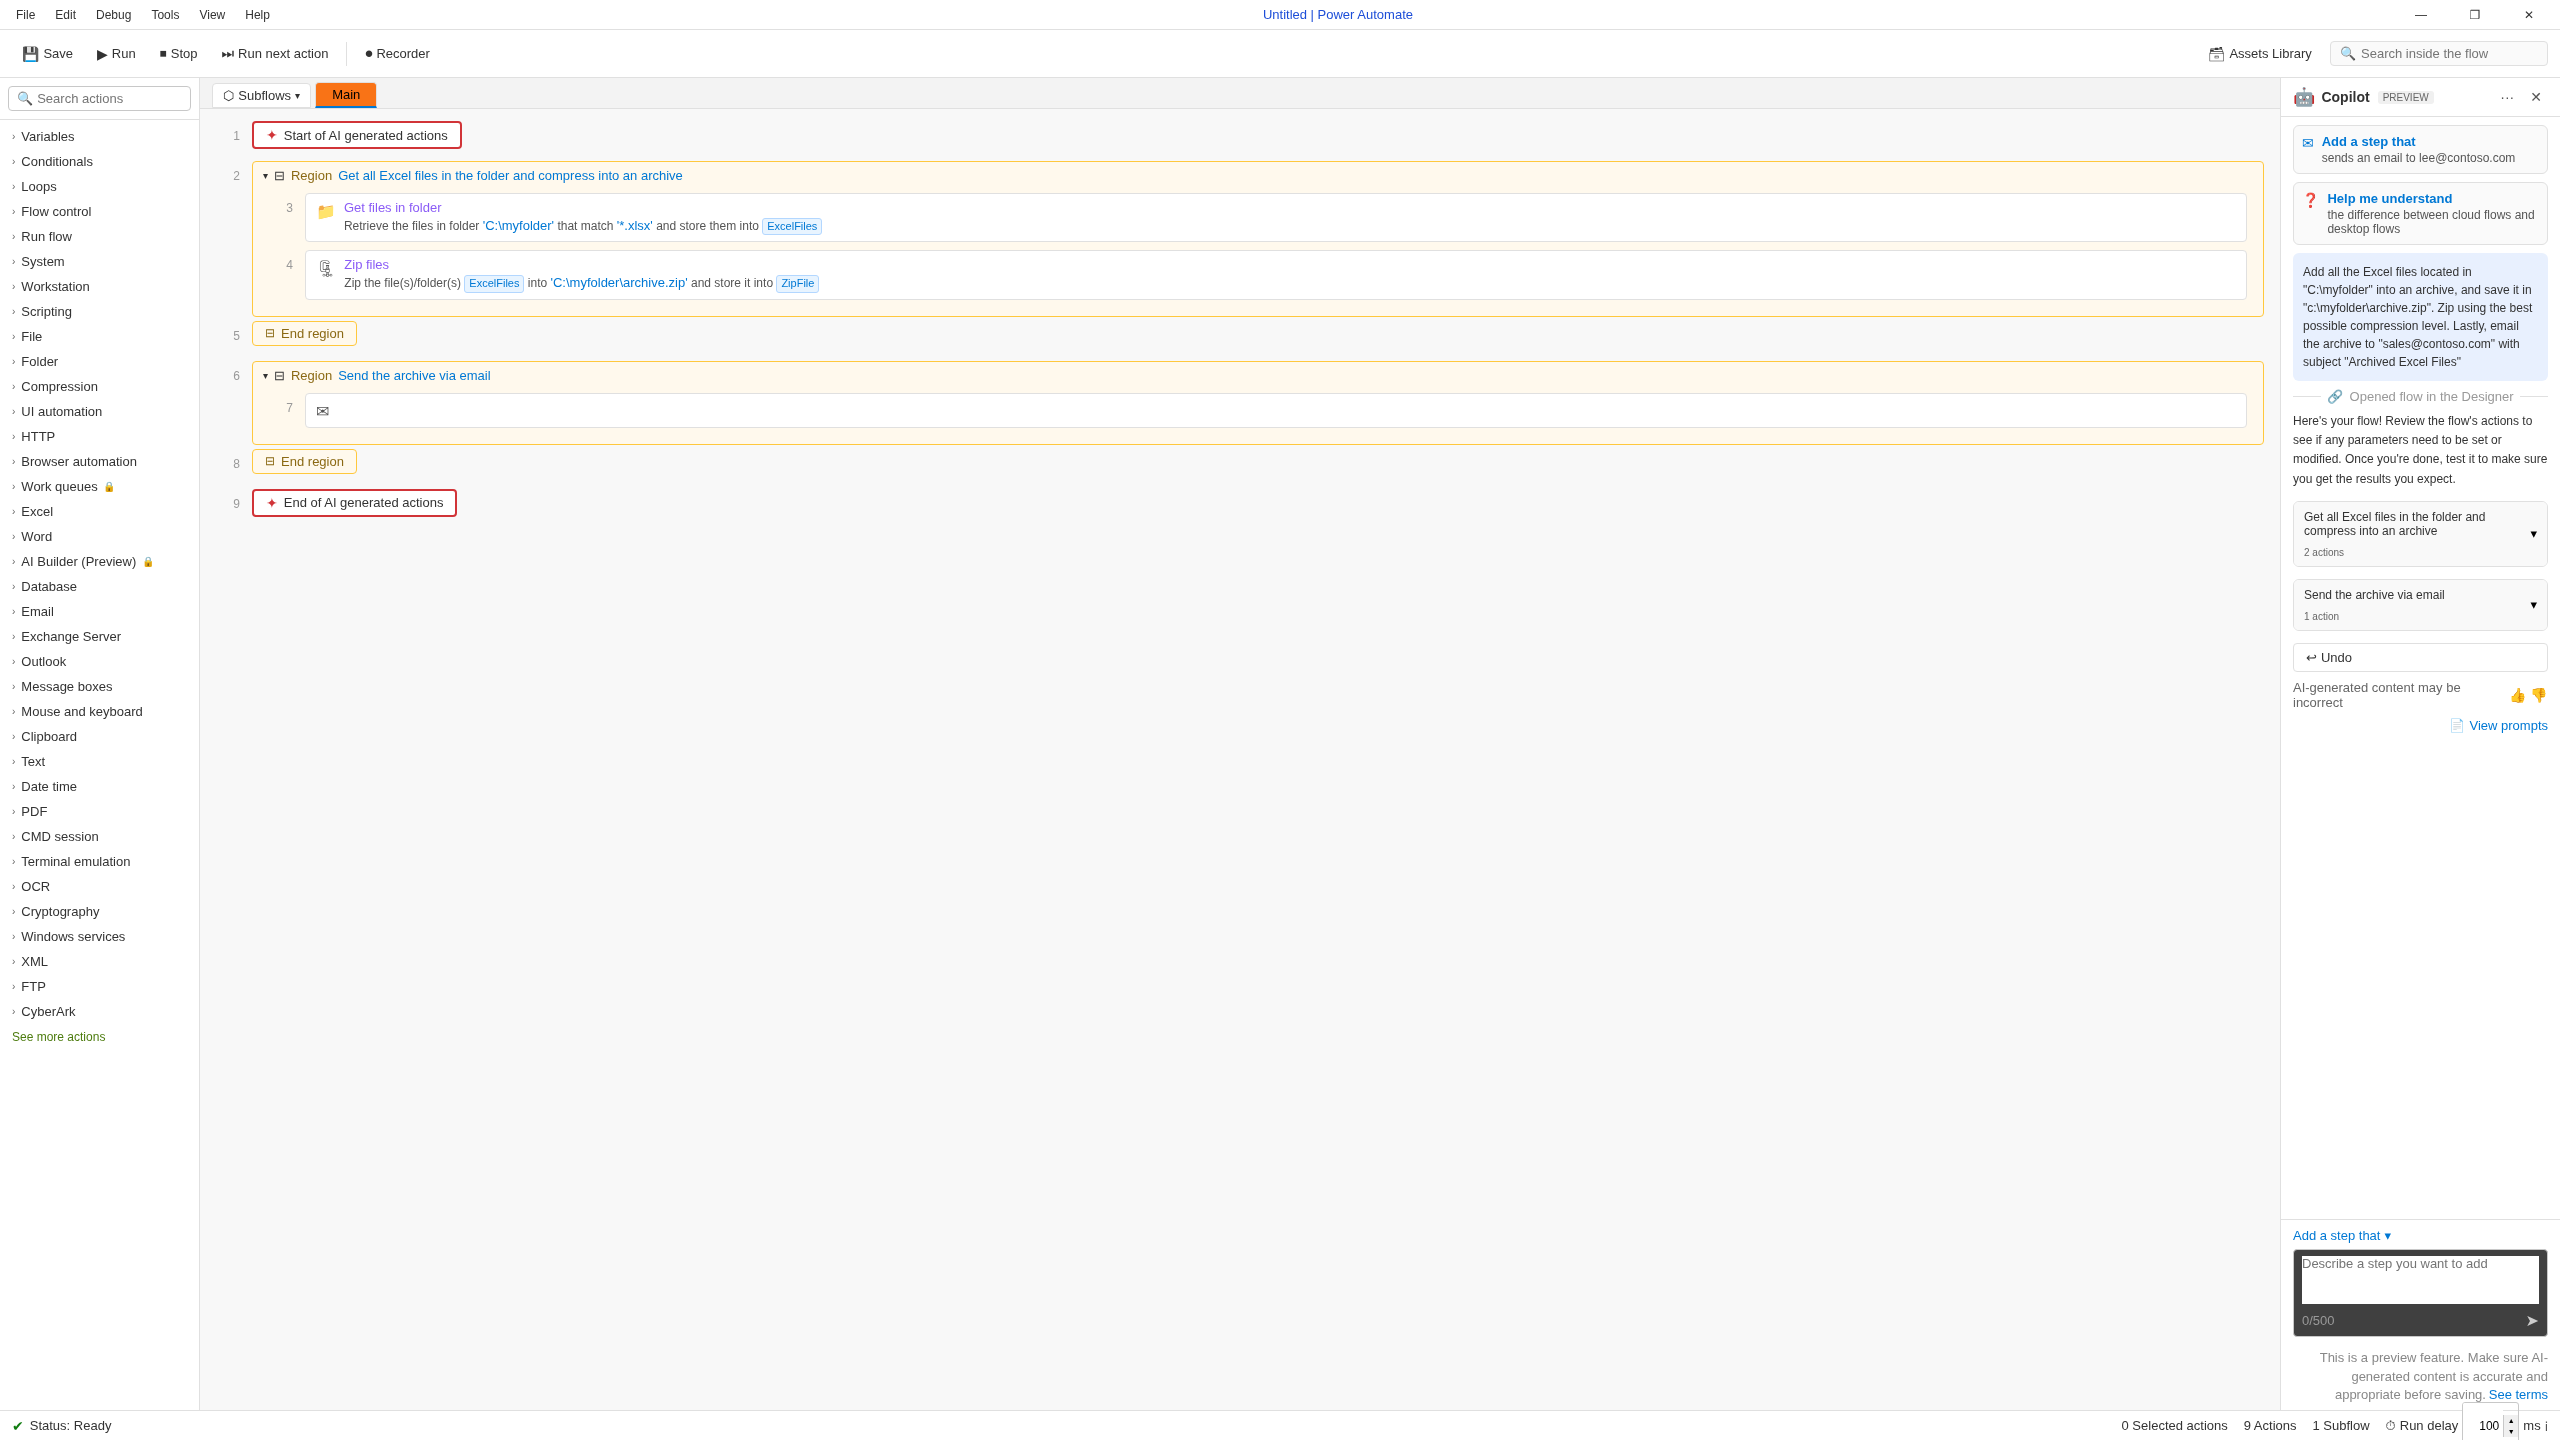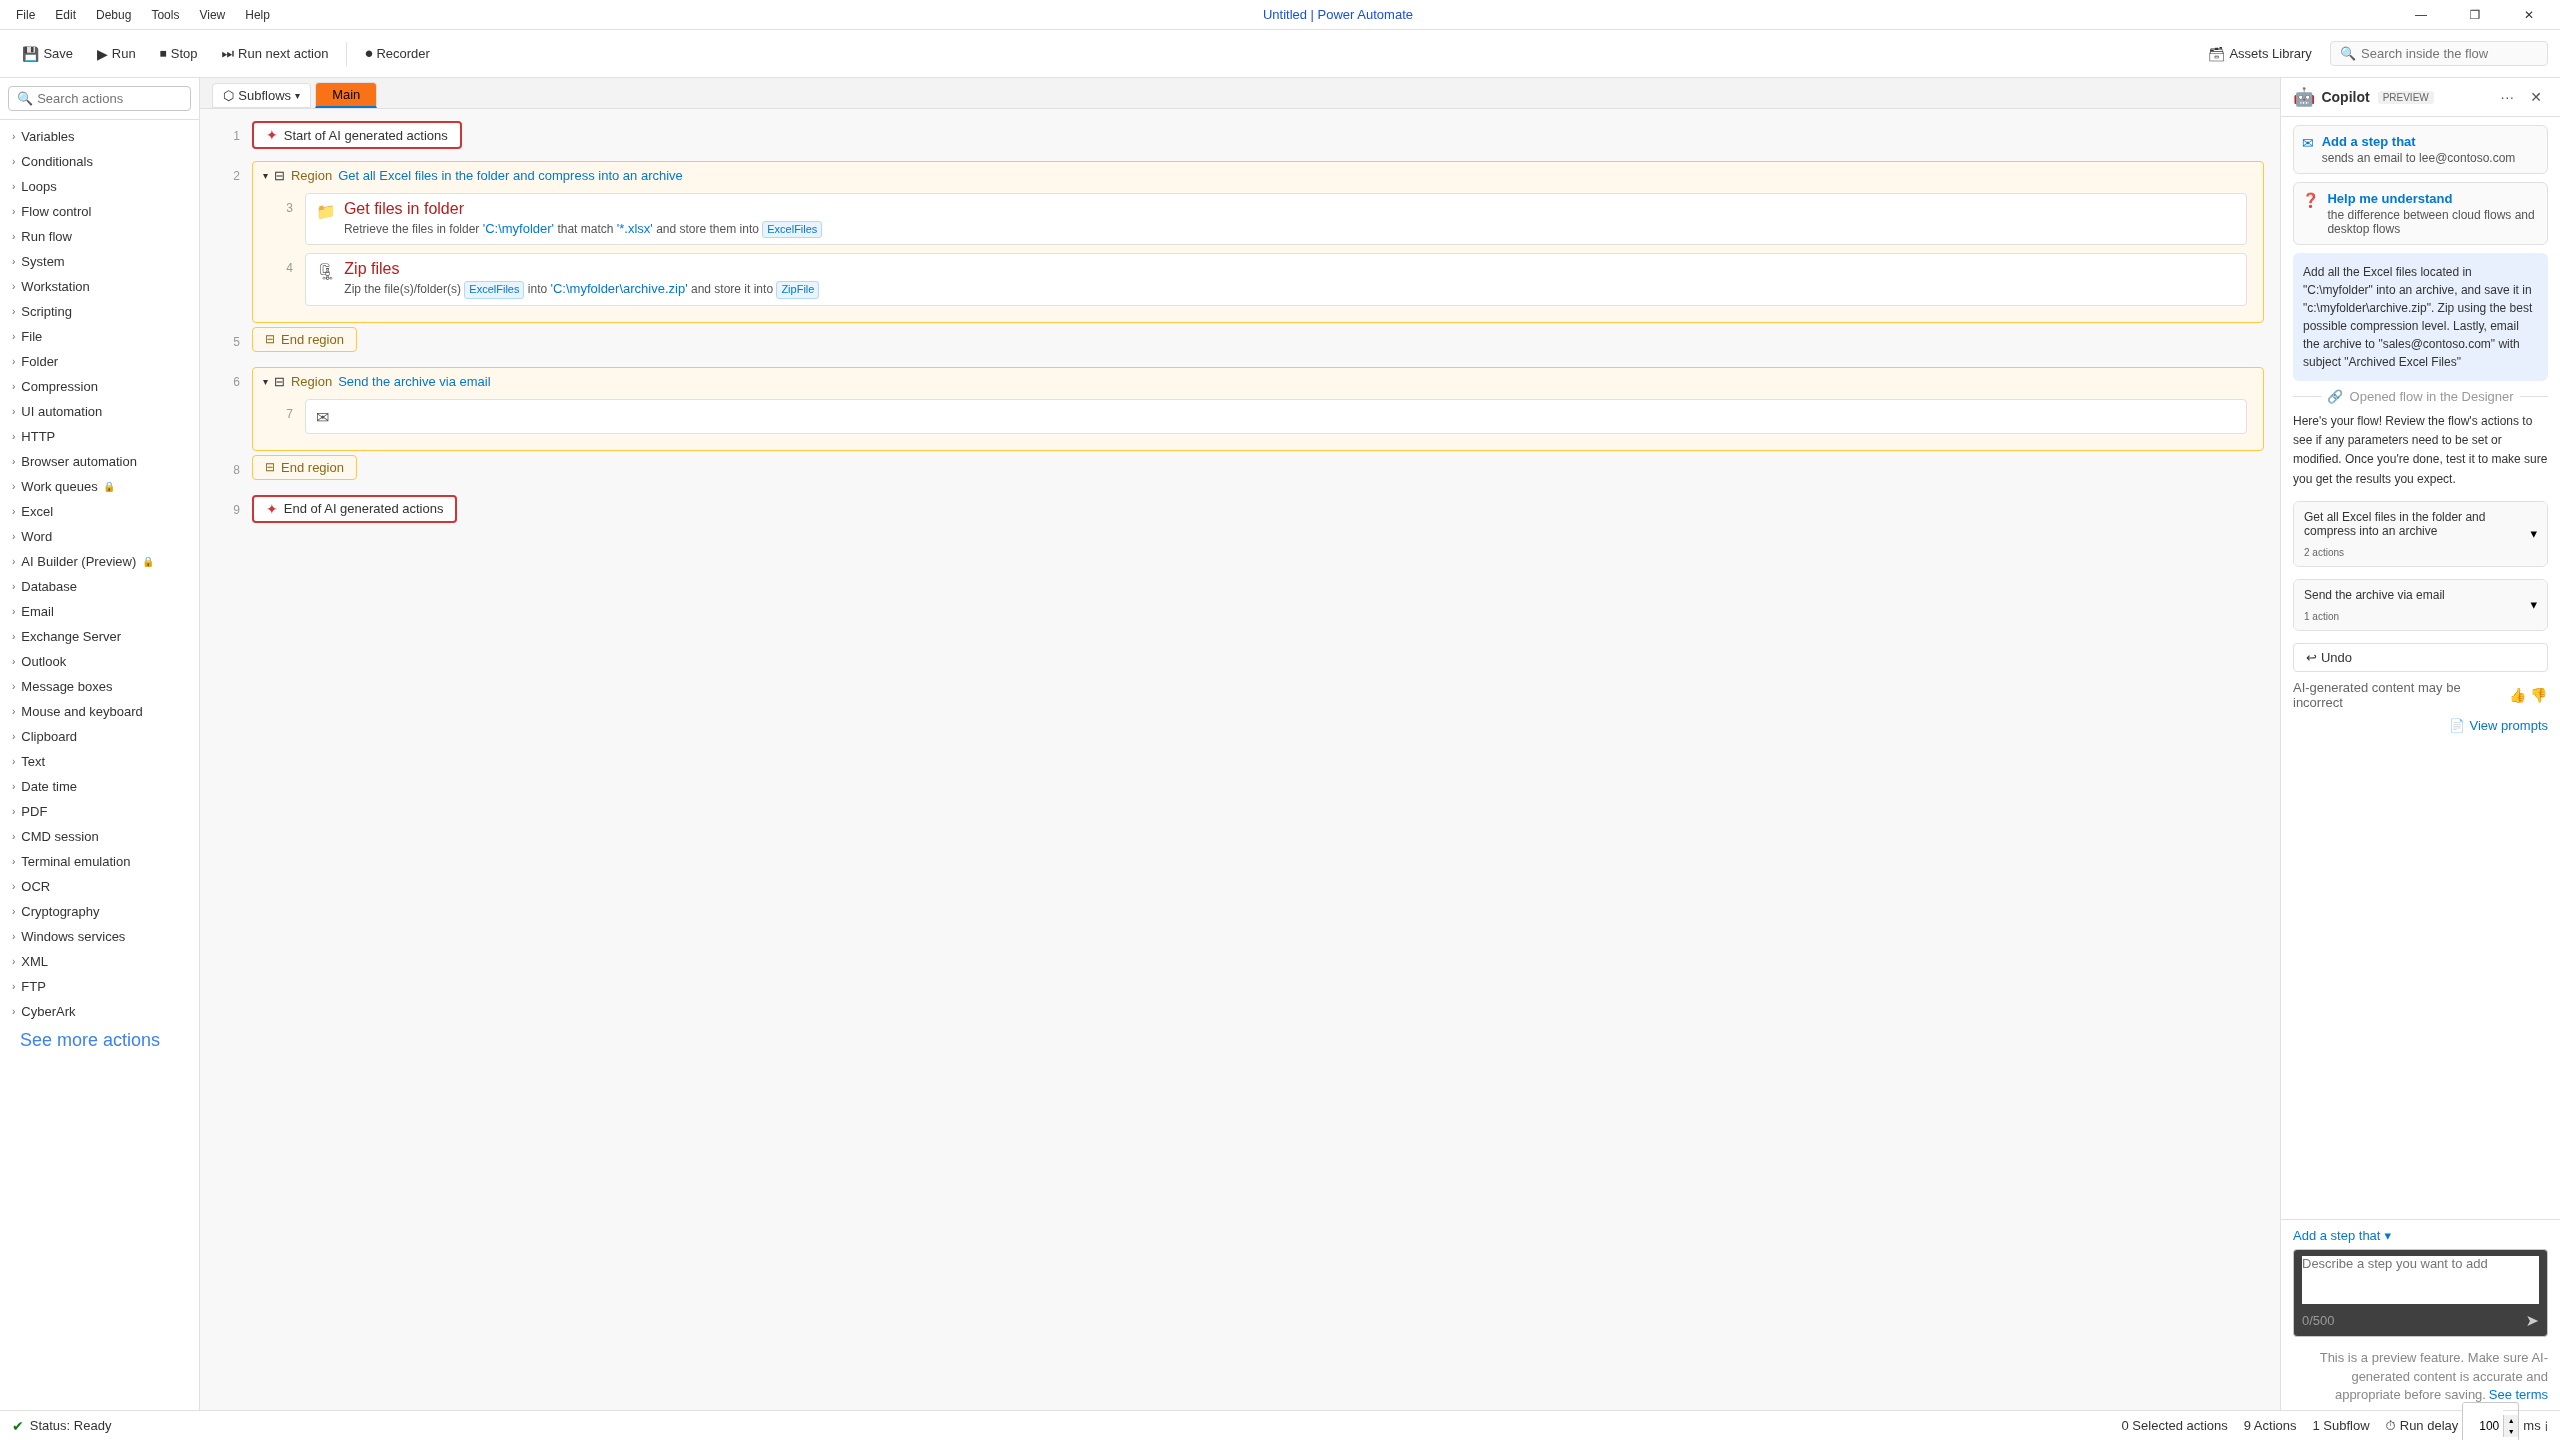--- a/index.html
+++ b/index.html
@@ -44,21 +44,21 @@
     }
     .sidebar-search { padding: 8px; border-bottom: 1px solid #e0e0e0; }
     .sidebar-search-box { display: flex; align-items: center; gap: 4px; border: 1px solid #c8c8c8; border-radius: 4px; padding: 4px 8px; }
     .sidebar-search-box input { border: none; outline: none; font-size: 13px; width: 100%; }
     .sidebar-items { flex: 1; overflow-y: auto; padding: 4px 0; }
     .sidebar-item {
       display: flex; align-items: center; gap: 6px; padding: 5px 12px;
       cursor: pointer; color: #333;
     }
     .sidebar-item .chevron { font-size: 10px; color: #666; }
-    .sidebar-see-more { padding: 6px 20px; color: #3b82f6; cursor: pointer; font-size: 18px; }
+    .sidebar-see-more { padding: 6px 12px; color: #4d7c0f; cursor: pointer; font-size: 12px; }
 
     
     .canvas-area { flex: 1; display: flex; flex-direction: column; overflow: hidden; background: #f8f8f8; }
     .canvas-tabs { display: flex; align-items: center; padding: 4px 12px 0; background: #f3f3f3; gap: 4px; border-bottom: 1px solid #e0e0e0; }
     .tab-subflows { display: flex; align-items: center; gap: 4px; padding: 4px 10px; border: 1px solid #e0e0e0; border-radius: 4px 4px 0 0; background: #fff; cursor: pointer; font-size: 13px; color: #333; }
     .tab-main { padding: 4px 16px; background: #f97316; border: 1px solid #e0e0e0; border-bottom: 2px solid #0078d4; border-radius: 4px 4px 0 0; font-size: 13px; font-weight: 500; cursor: pointer; }
     .canvas-content { flex: 1; overflow-y: auto; padding: 12px 16px; }
 
     
     .flow-row { display: flex; align-items: flex-start; gap: 12px; margin-bottom: 4px; min-height: 36px; }
@@ -85,21 +85,21 @@
     .region-title { color: #0078d4; font-weight: 500; }
 
     .region-children { padding: 4px 16px 8px; }
 
     .action-block {
       display: flex; align-items: flex-start; gap: 8px; padding: 6px 10px;
       background: #fff; border: 1px solid #e0e0e0; border-radius: 4px; margin-bottom: 4px;
     }
     .action-block .action-icon { font-size: 16px; color: #555; margin-top: 2px; flex-shrink: 0; }
     .action-block .action-details { flex: 1; }
-    .action-title { font-weight: 500; color: #b91c1c; font-size: 16px; }
+    .action-title { font-weight: 500; color: #8b5cf6; font-size: 13px; }
     .action-desc { color: #555; font-size: 12px; margin-top: 2px; line-height: 1.4; }
     .action-desc .highlight { color: #0078d4; }
     .action-desc .var-tag {
       display: inline-block; background: #e8f4ff; color: #0078d4;
       border-radius: 3px; padding: 0 4px; font-size: 11px; border: 1px solid #b3d7ff;
     }
 
     .end-region-block {
       display: inline-flex; align-items: center; gap: 6px;
       border: 1px solid #ffc83d; border-radius: 4px; padding: 4px 12px;

